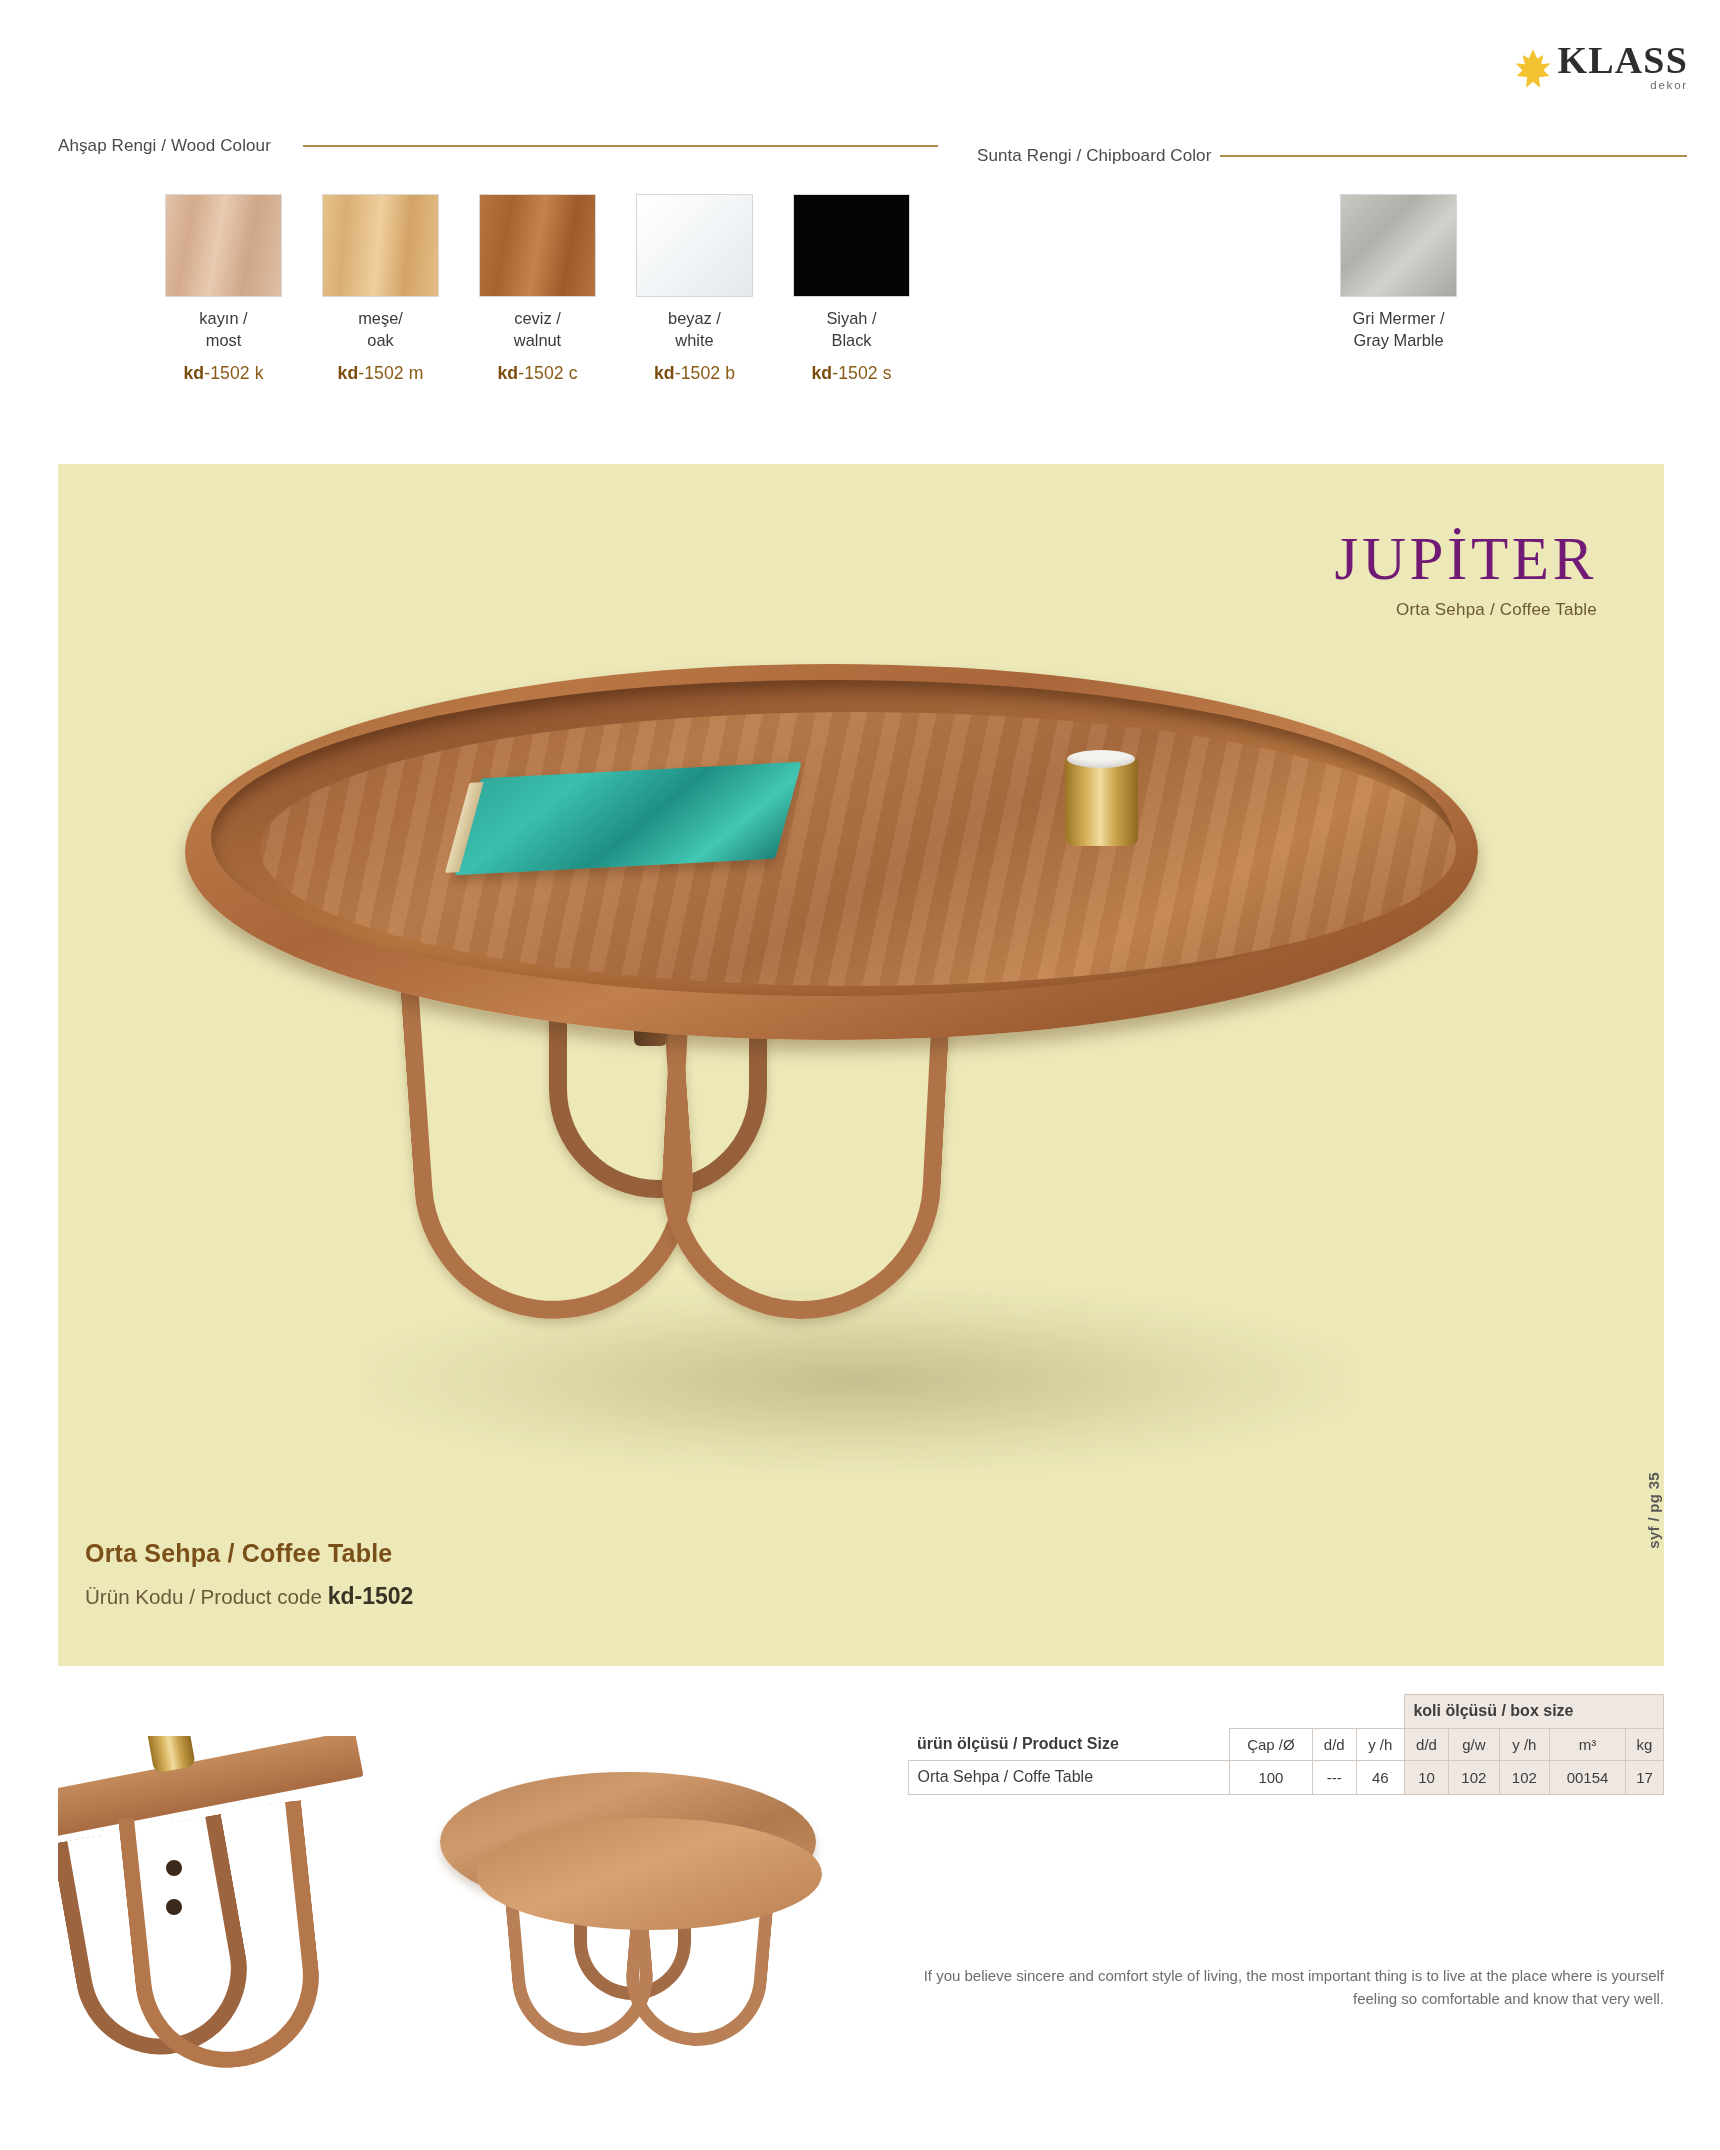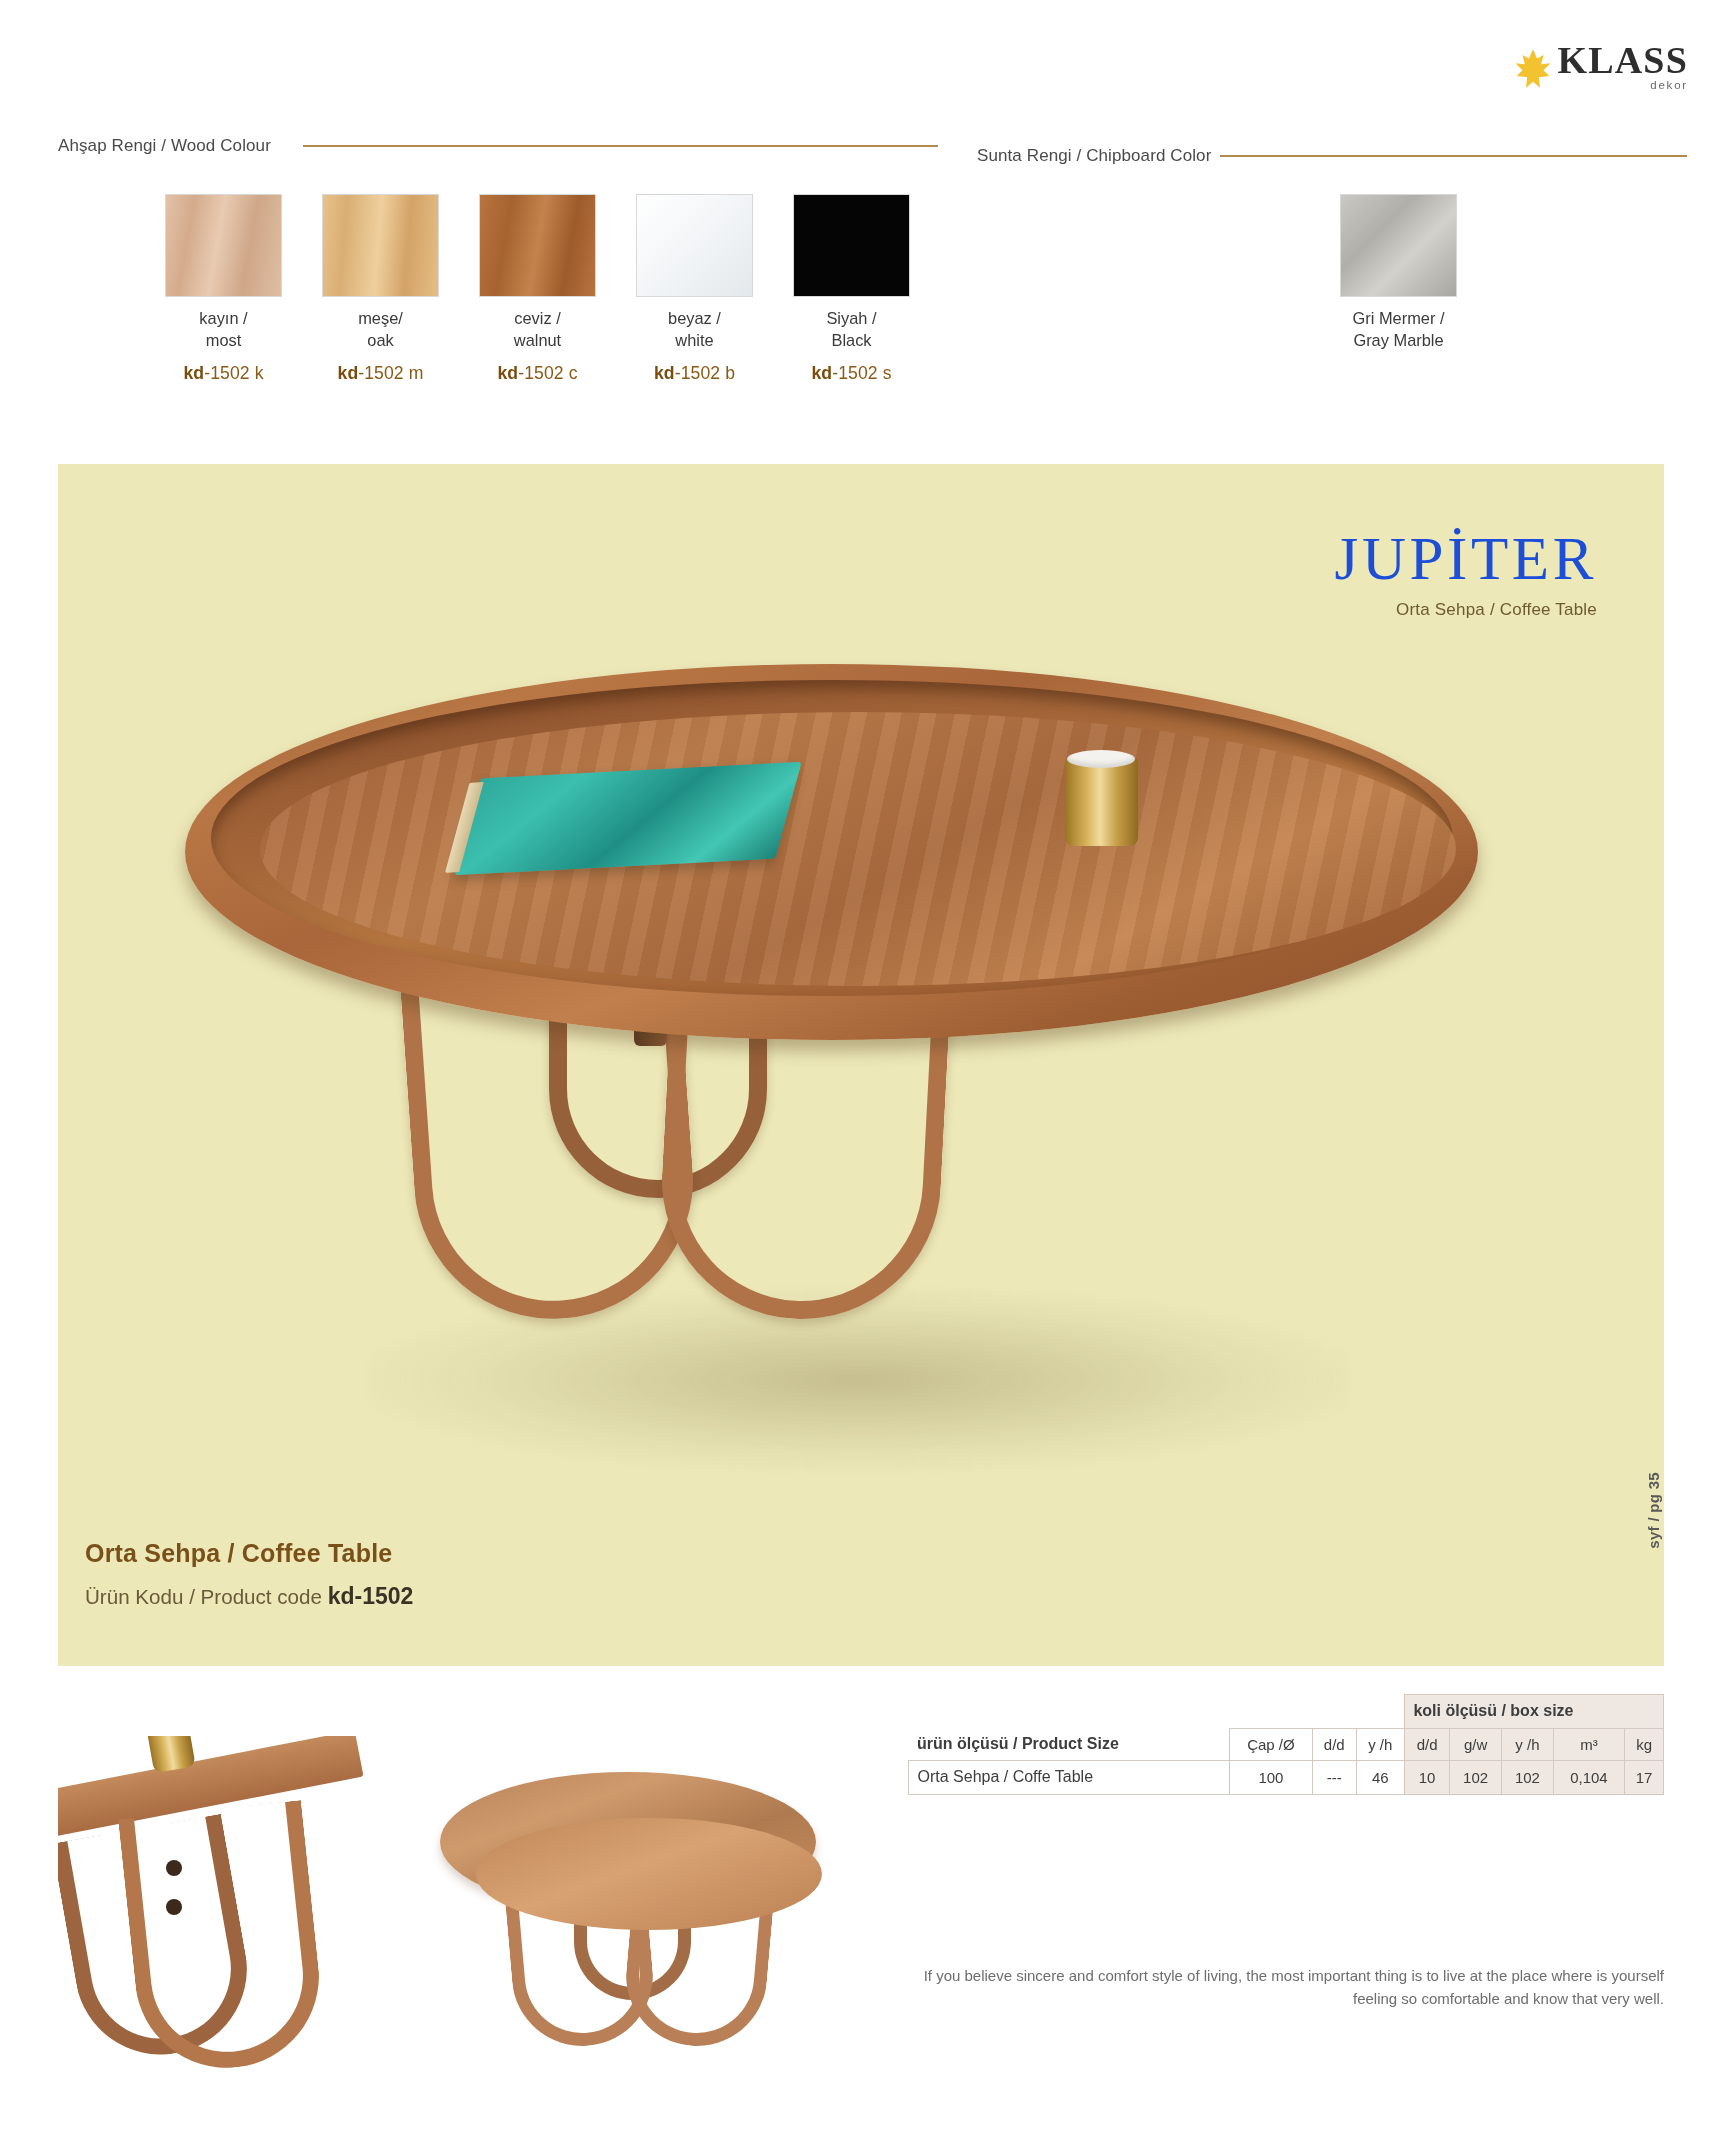--- a/index.html
+++ b/index.html
@@ -118,21 +118,21 @@
   .hero-title {
     position: absolute;
     right: 67px;
     top: 64px;
     text-align: right;
   }
   .hero-title .name {
     font-family: "Liberation Serif", serif;
     font-size: 61px;
     letter-spacing: 3.6px;
-    color: #1d4ed8;
+    color: #701a75;
     line-height: 1;
     font-weight: 400;
   }
   .hero-title .sub {
     margin-top: 11px;
     font-size: 17px;
     color: #6d5a33;
     letter-spacing: 0.2px;
   }
   .hero-foot {
@@ -507,21 +507,21 @@
       <td class="tint">kg</td>
     </tr>
     <tr>
       <td class="rowname">Orta Sehpa / Coffe Table</td>
       <td>100</td>
       <td>---</td>
       <td>46</td>
       <td class="tint">10</td>
       <td class="tint">102</td>
       <td class="tint">102</td>
-      <td class="tint">0,104</td>
+      <td class="tint">00154</td>
       <td class="tint">17</td>
     </tr>
   </tbody>
     </table>
 </div>
 
 <div class="foot-block">
   <div class="foot-body">If you believe sincere and comfort style of living, the most important thing is to live at the place where is yourself feeling so comfortable and know that very well.</div>
 </div>
 

